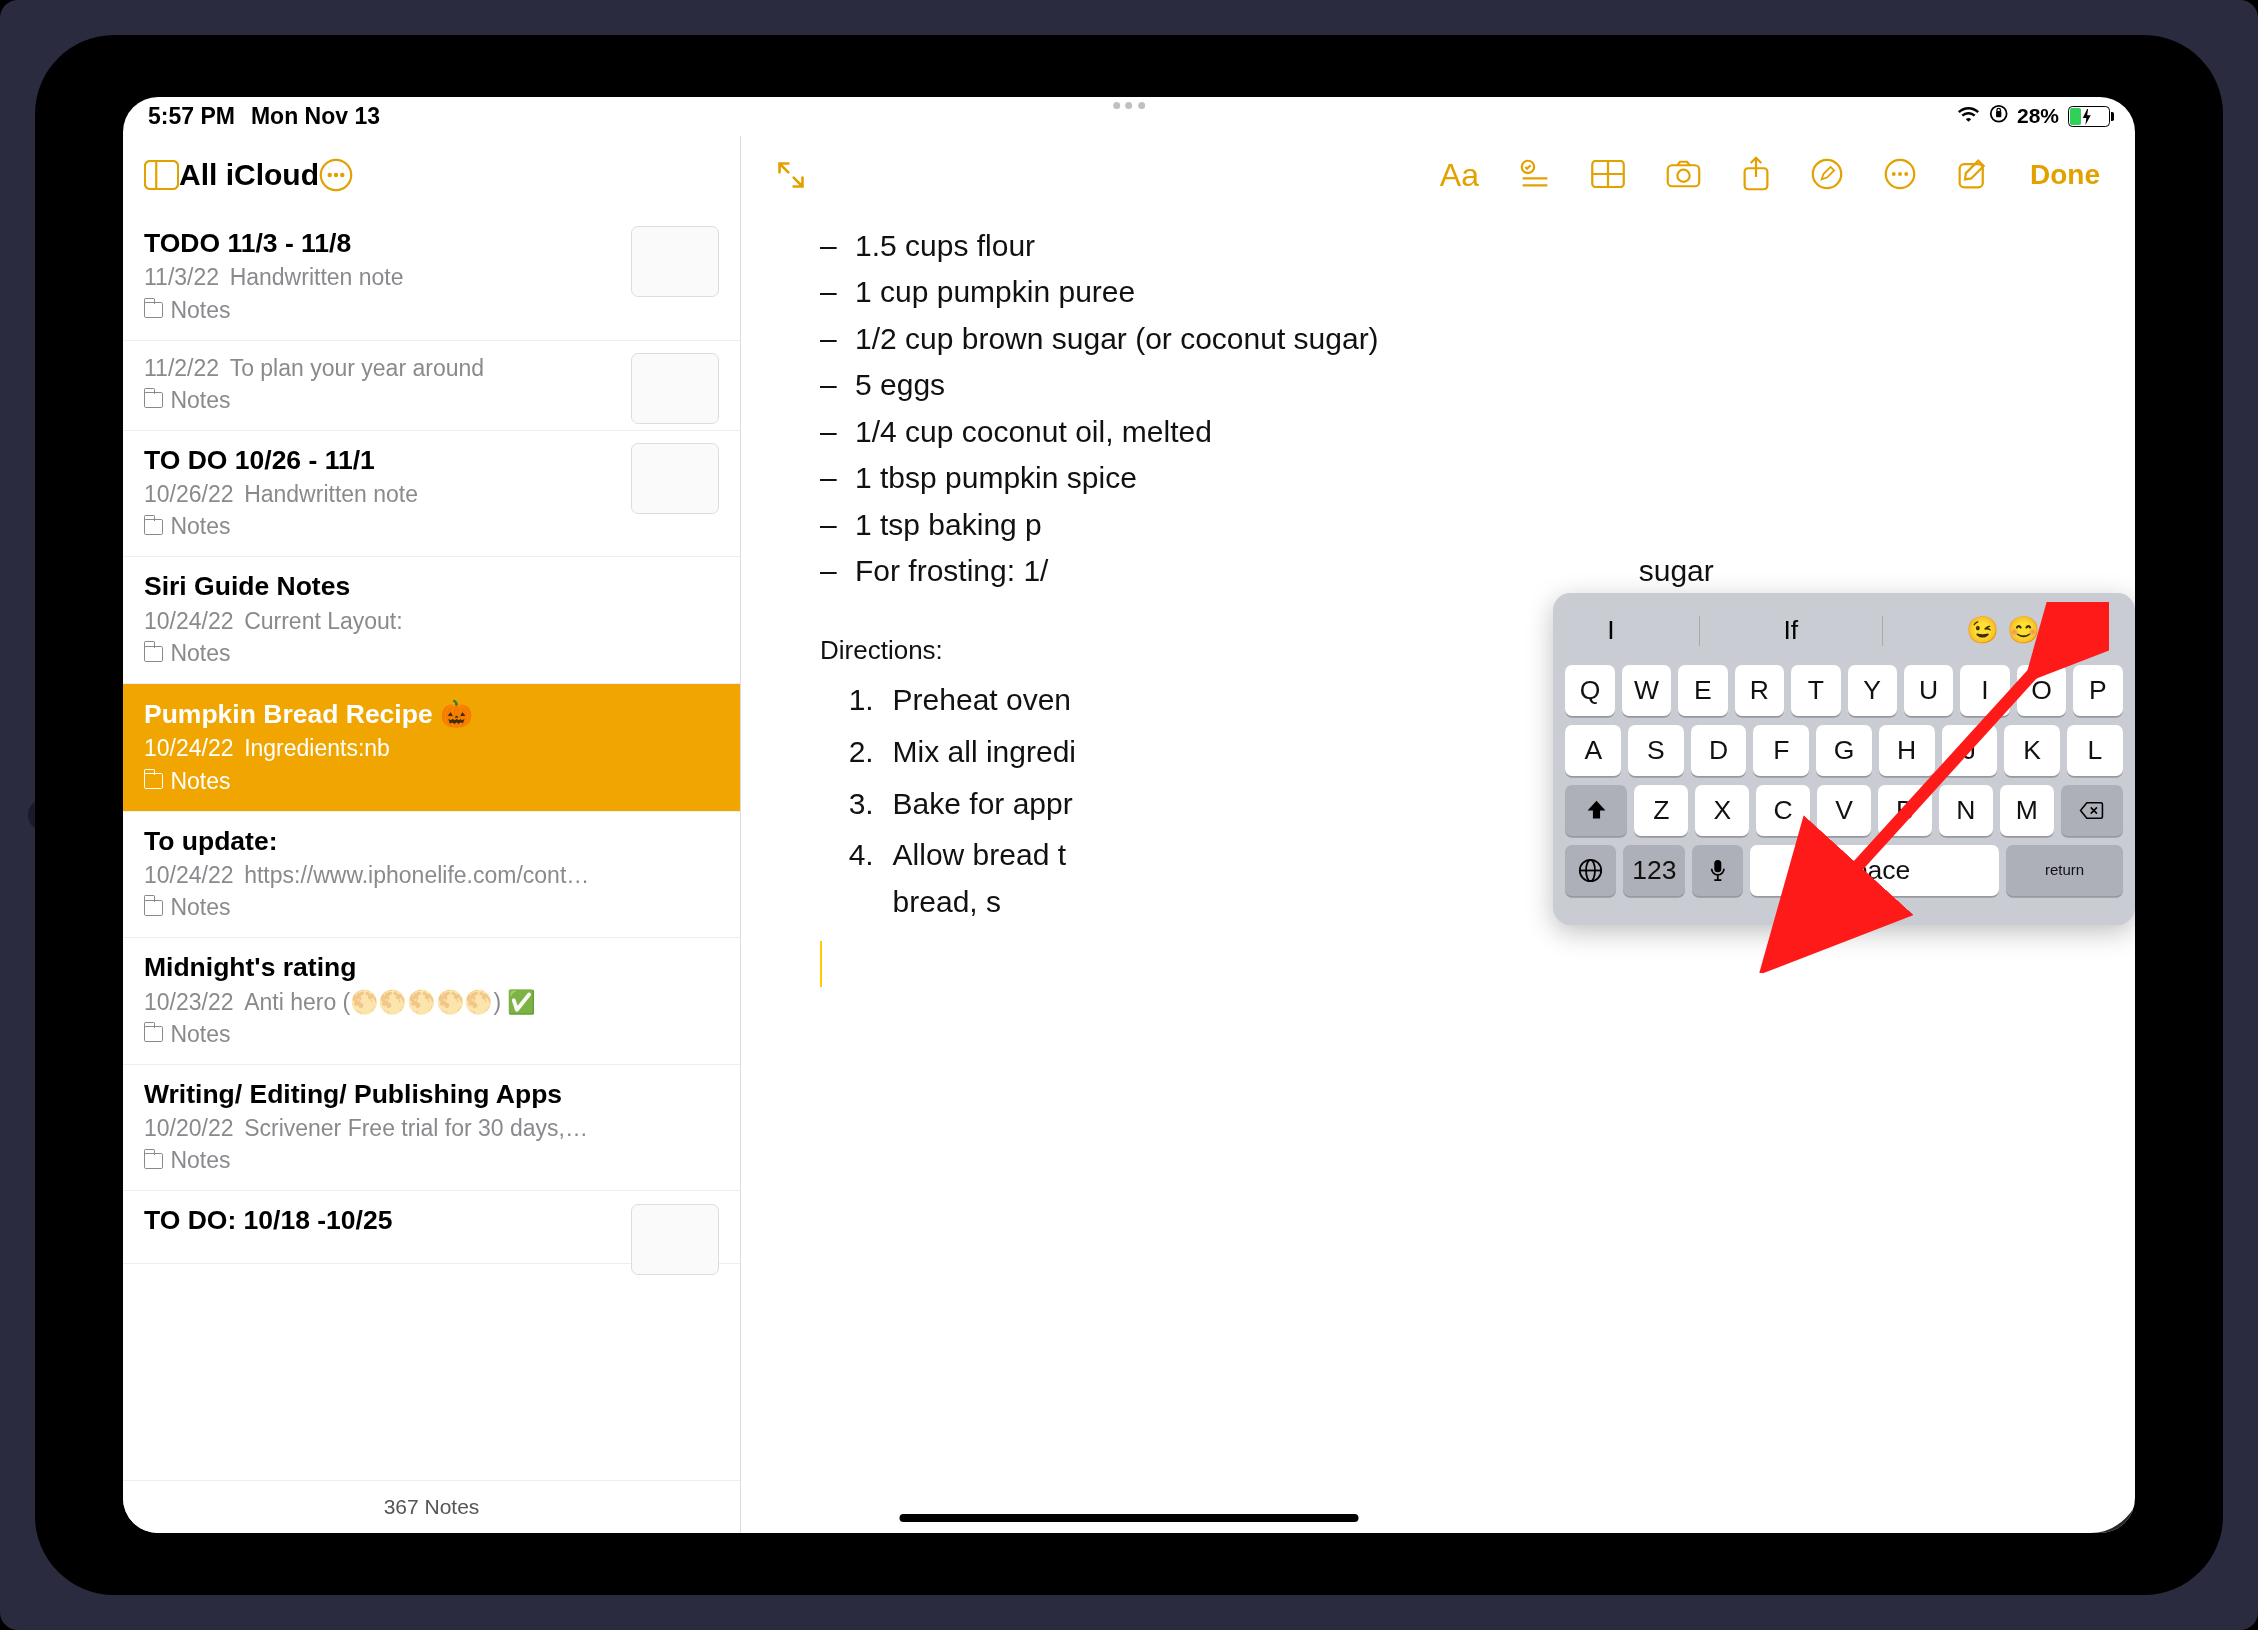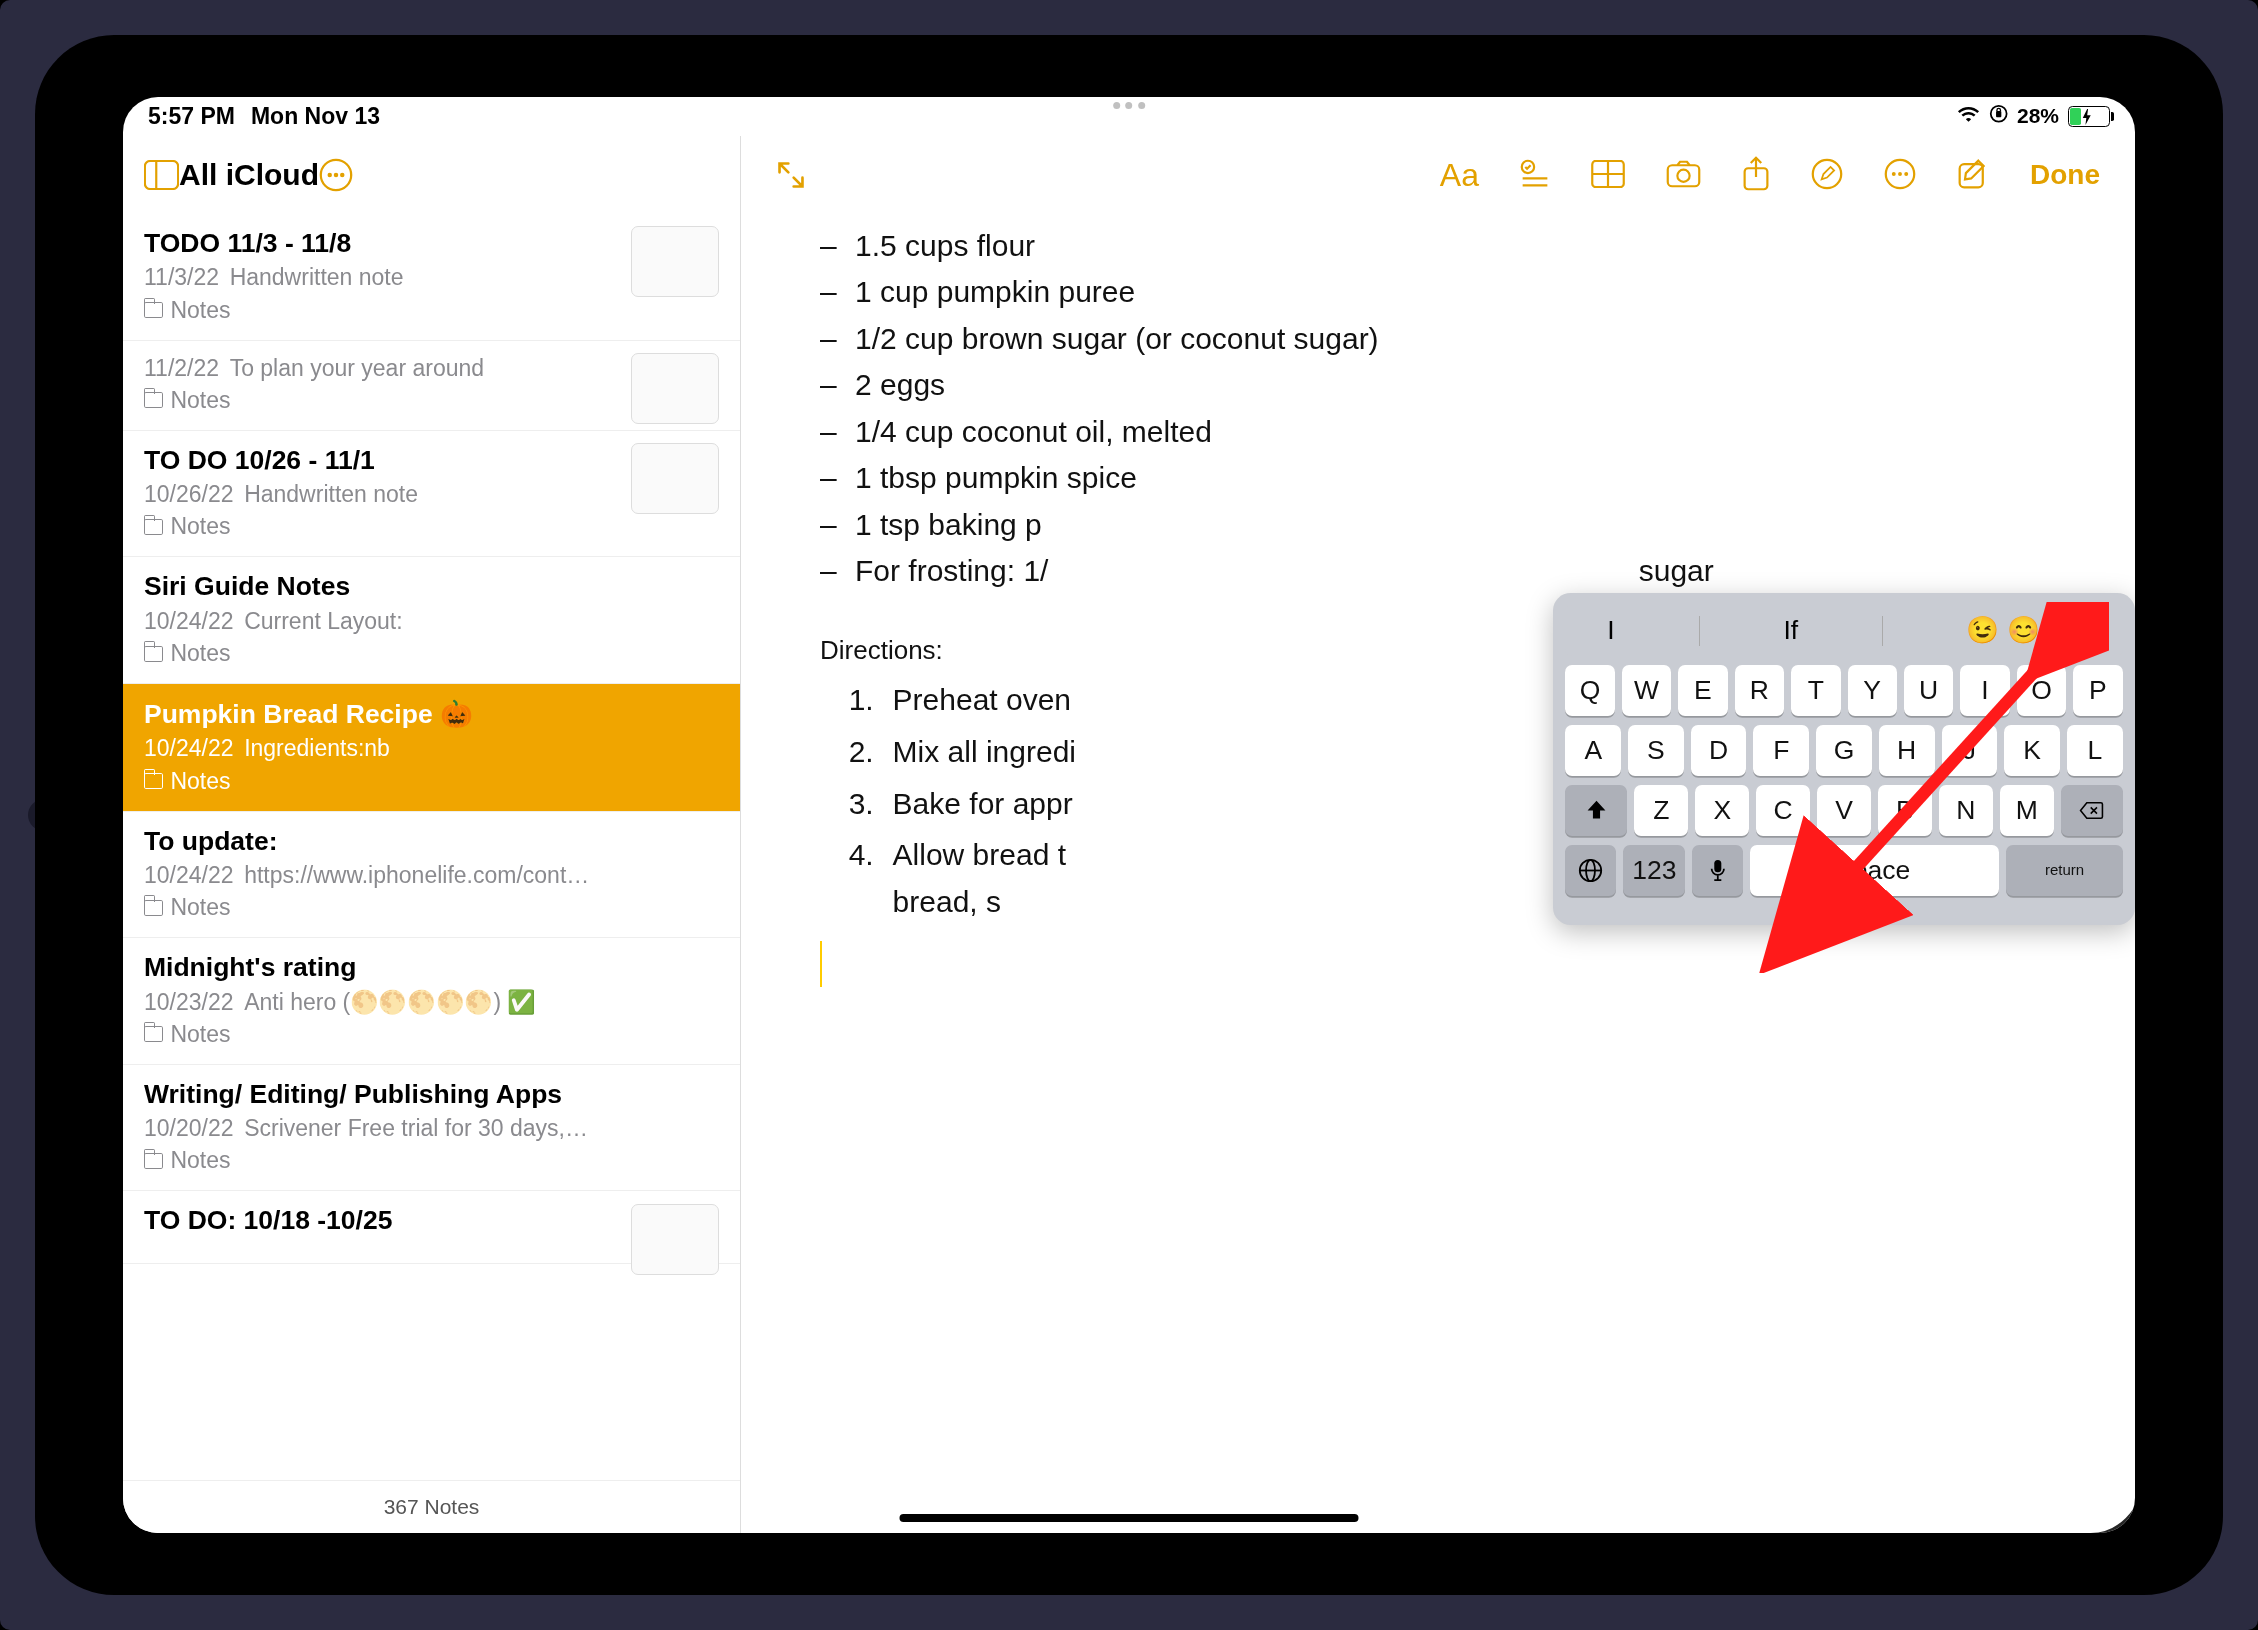--- a/index.html
+++ b/index.html
@@ -1,17 +1,17 @@
 <!DOCTYPE html>
 <html style="font-size:14px"><head>
 <meta charset="utf-8">
 <style>
   * { margin:0; padding:0; box-sizing:border-box; font-family:-apple-system,Helvetica,Arial,sans-serif; }
   body { background:#000; display:flex; align-items:center; justify-content:center; min-height:100vh; }
-  .ipad-frame { width:2258px; height:1630px; background:#2b2b40; border-radius:10px; padding:35px; position:relative; }
+  .ipad-frame { width:2258px; height:1630px; background:#2b2b40; border-radius:18px; padding:35px; position:relative; }
   .ipad-inner { width:100%; height:100%; background:#000; border-radius:79px; padding:62px 88px; position:relative; }
   .camera { position:absolute; left:0; top:50%; width:32px; height:32px; background:#1a1a2a; border-radius:50%; transform:translate(28px,-50%); }
   .camera::after { content:""; position:absolute; left:50%; top:50%; width:8.8px; height:8.8px; background:#334; border-radius:50%; transform:translate(-50%,-50%); }
   .screen { width:100%; height:100%; background:#fff; border-radius:35px; overflow:hidden; position:relative; display:flex; flex-direction:column; }
   .status-bar { height:39px; display:flex; align-items:center; justify-content:space-between; padding:0 25px; font-size:23px; font-weight:600; }
   .status-left { display:flex; gap:16px; }
   .status-right { display:flex; align-items:center; gap:9px; font-size:21px; }
   .battery { width:42px; height:21px; border:1.8px solid #000; border-radius:4.4px; position:relative; }
   .battery::after{ content:""; position:absolute; right:-5.3px; top:5.3px; width:3.5px; height:8.8px; background:#000; border-radius:0 1.8px 1.8px 0;}
   .battery-fill { position:absolute; left:0.9px; top:0.9px; bottom:0.9px; width:28%; background:#30d158; border-radius:1.8px;}
@@ -280,21 +280,21 @@
                   </svg></span>
             <span class="done">Done</span>
           </div>
         </div>
 
         <div class="content">
           <ul id="ing-list">
                 <li>1.5 cups flour</li>
                 <li>1 cup pumpkin puree</li>
                 <li>1/2 cup brown sugar (or coconut sugar)</li>
-                <li>2 eggs</li>
+                <li>5 eggs</li>
                 <li>1/4 cup coconut oil, melted</li>
                 <li>1 tbsp pumpkin spice</li>
                 <li>1 tsp baking p</li>
                 <li>For frosting: 1/<span style="display:inline-block;width:582px"></span> sugar</li>
               </ul>
           <div class="dir-head">Directions:</div>
           <ol id="dir-list">
                 <li>Preheat oven <span style="display:inline-block;width:582px"></span>archment paper</li>
                 <li>Mix all ingredi</li>
                 <li>Bake for appr</li>

